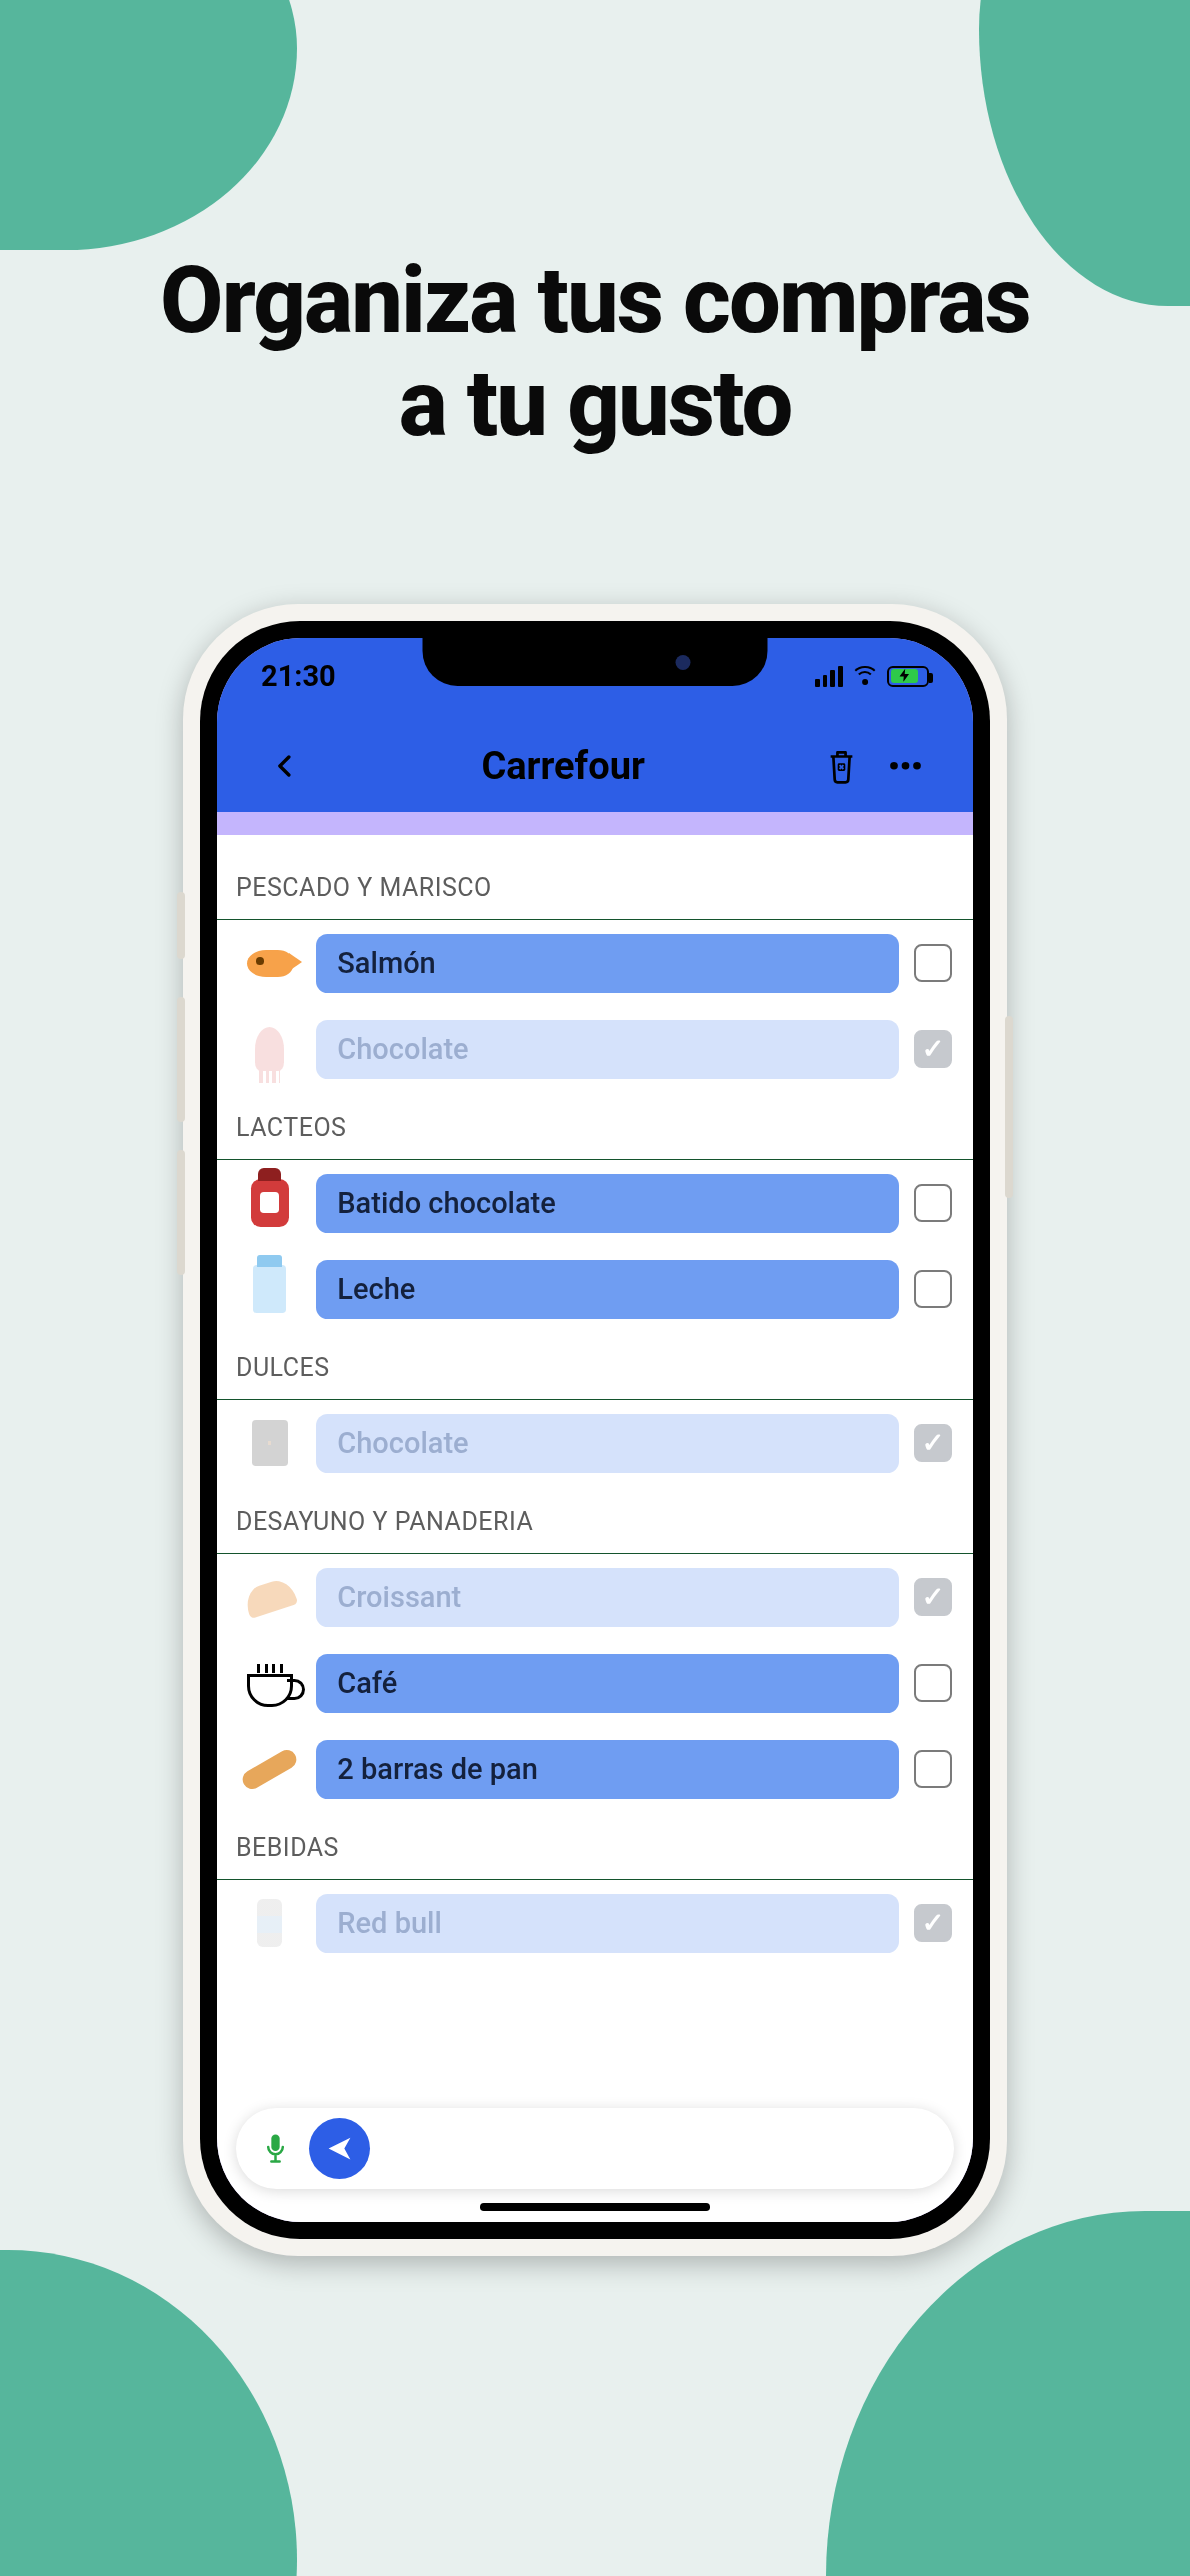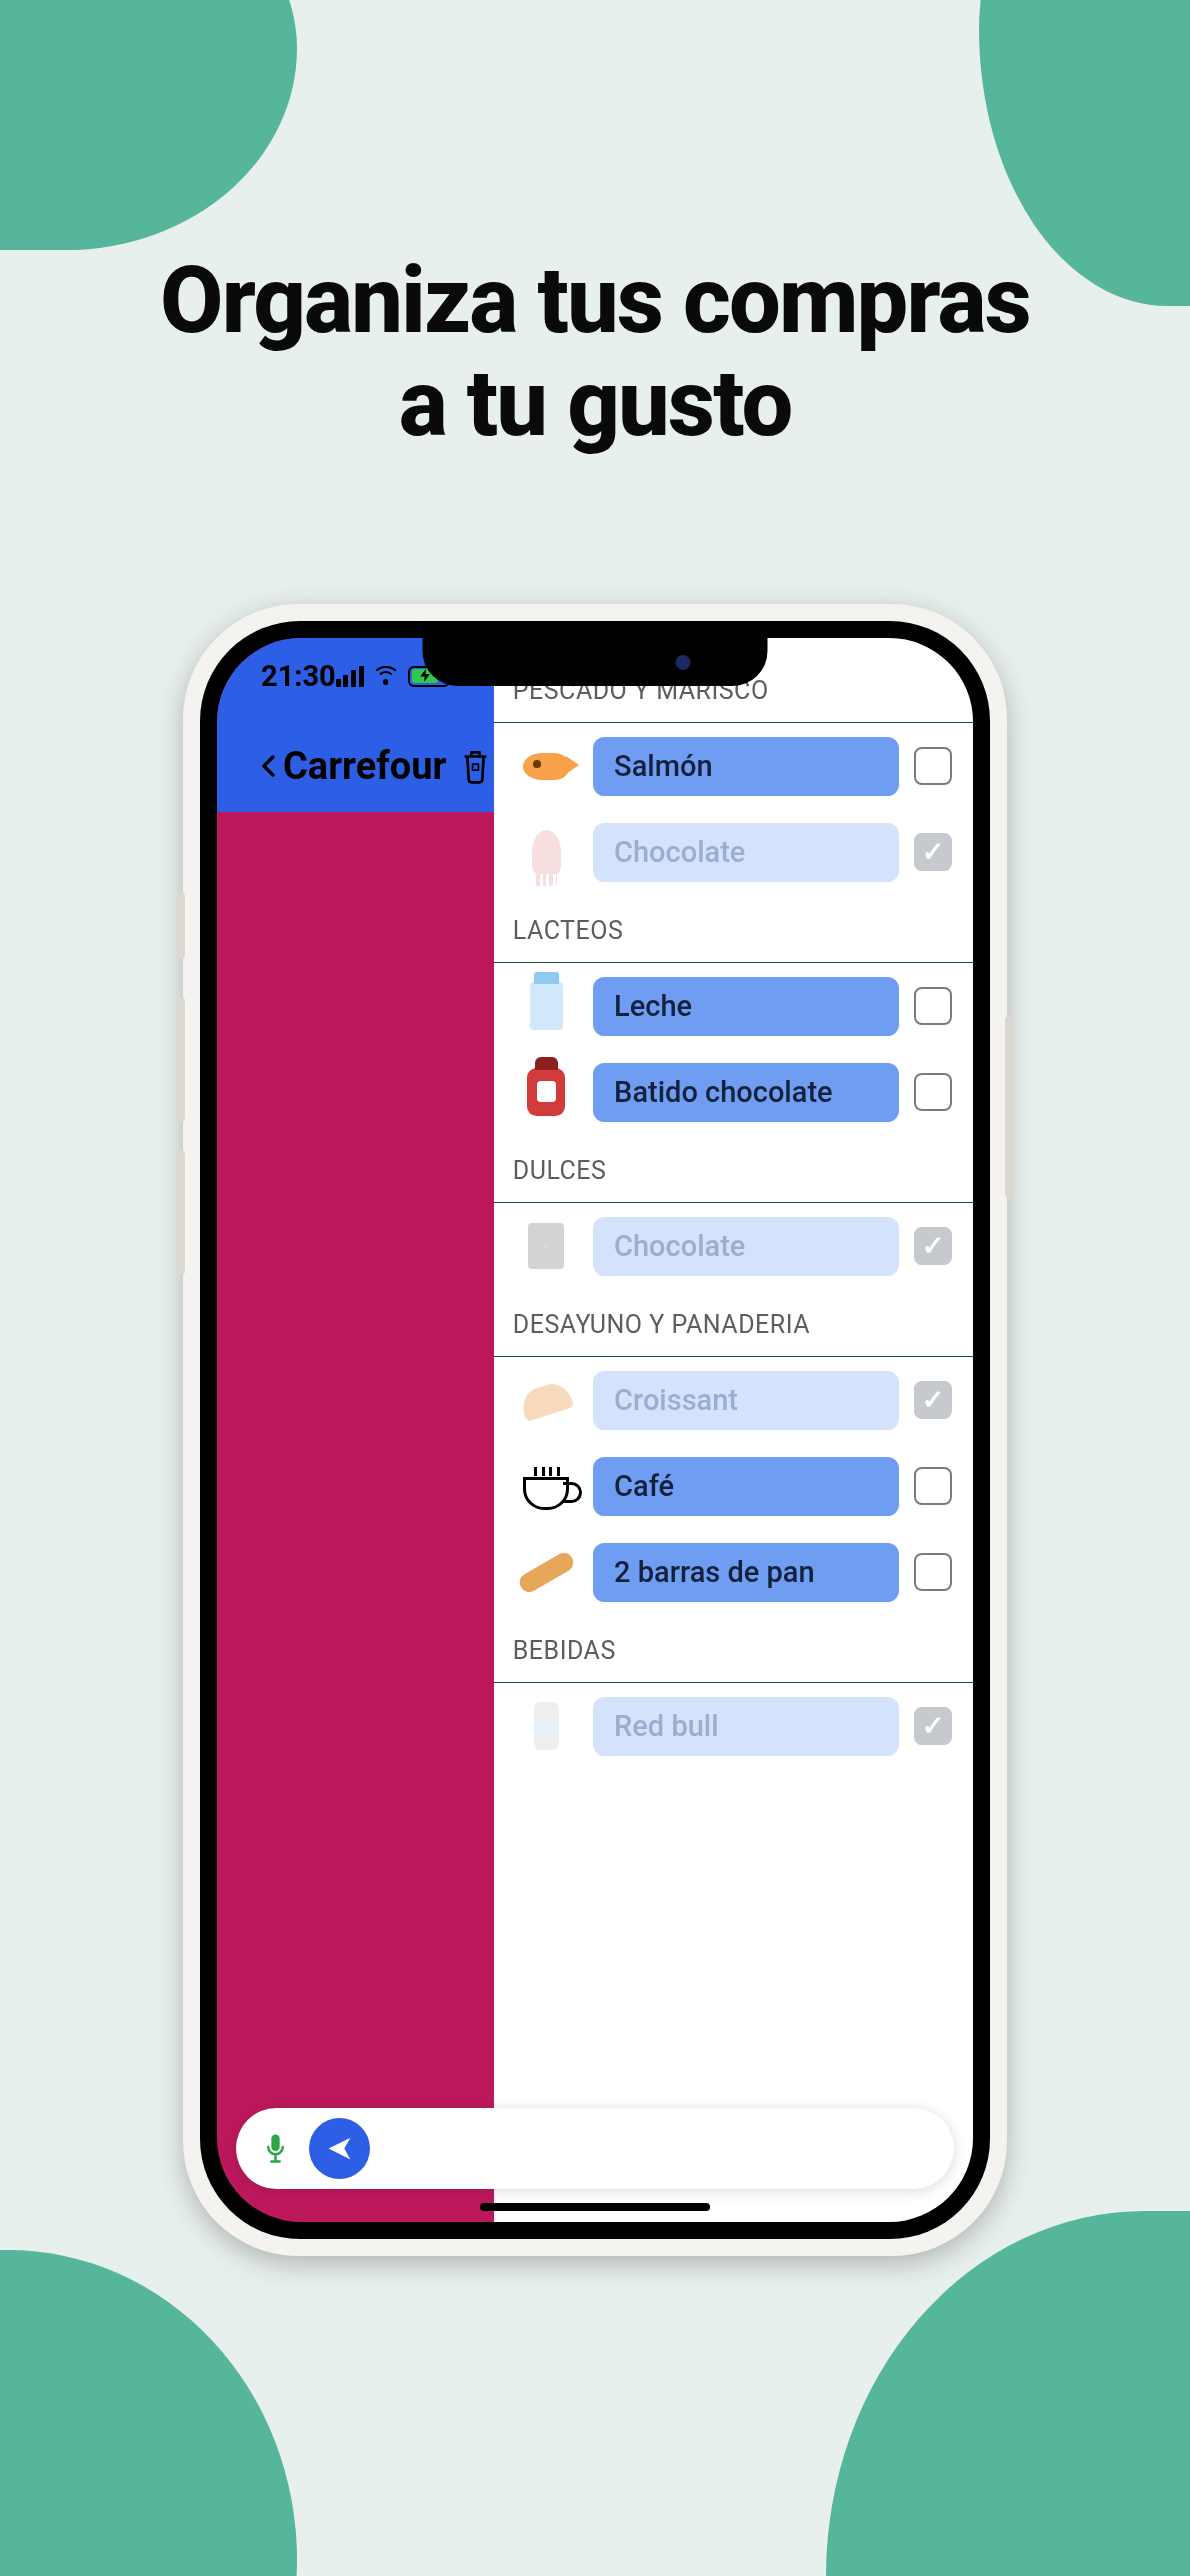--- a/index.html
+++ b/index.html
@@ -44,25 +44,27 @@
     box-shadow: 0 7.7px 27px rgba(0,0,0,.25);
   }
   .phone-inner {
     width: 100%; height: 100%;
     background: #000;
     border-radius: 100px;
     padding: 17px;
   }
   .screen {
     width: 100%; height: 100%;
-    background: #be185d;
+    background: #c4b5fd;
     border-radius: 84px;
     overflow: hidden;
     position: relative;
     display: flex;
+    flex-direction: column;
+    gap: 23px;
   }
   
   .notch {
     position: absolute;
     top: 0; left: 50%;
     transform: translateX(-50%);
     width: 345px; height: 48px;
     background: #000;
     border-radius: 0 0 35px 35px;
     z-index: 10;
@@ -293,30 +295,30 @@
           <div class="row">
             <div class="icon-slot">
               <div class="ic-squid"></div>
             </div>
             <div class="pill done">Chocolate</div>
             <div class="chk done"></div>
           </div>
           <div class="section-hdr">LACTEOS</div>
           <div class="row">
             <div class="icon-slot">
+              <div class="ic-shake"></div>
+            </div>
+            <div class="pill active">Batido chocolate</div>
+            <div class="chk"></div>
+          </div>
+          <div class="row">
+            <div class="icon-slot">
               <div class="ic-milk"></div>
             </div>
             <div class="pill active">Leche</div>
-            <div class="chk"></div>
-          </div>
-          <div class="row">
-            <div class="icon-slot">
-              <div class="ic-shake"></div>
-            </div>
-            <div class="pill active">Batido chocolate</div>
             <div class="chk"></div>
           </div>
           <div class="section-hdr">DULCES</div>
           <div class="row">
             <div class="icon-slot">
               <div class="ic-choc"></div>
             </div>
             <div class="pill done">Chocolate</div>
             <div class="chk done"></div>
           </div>

